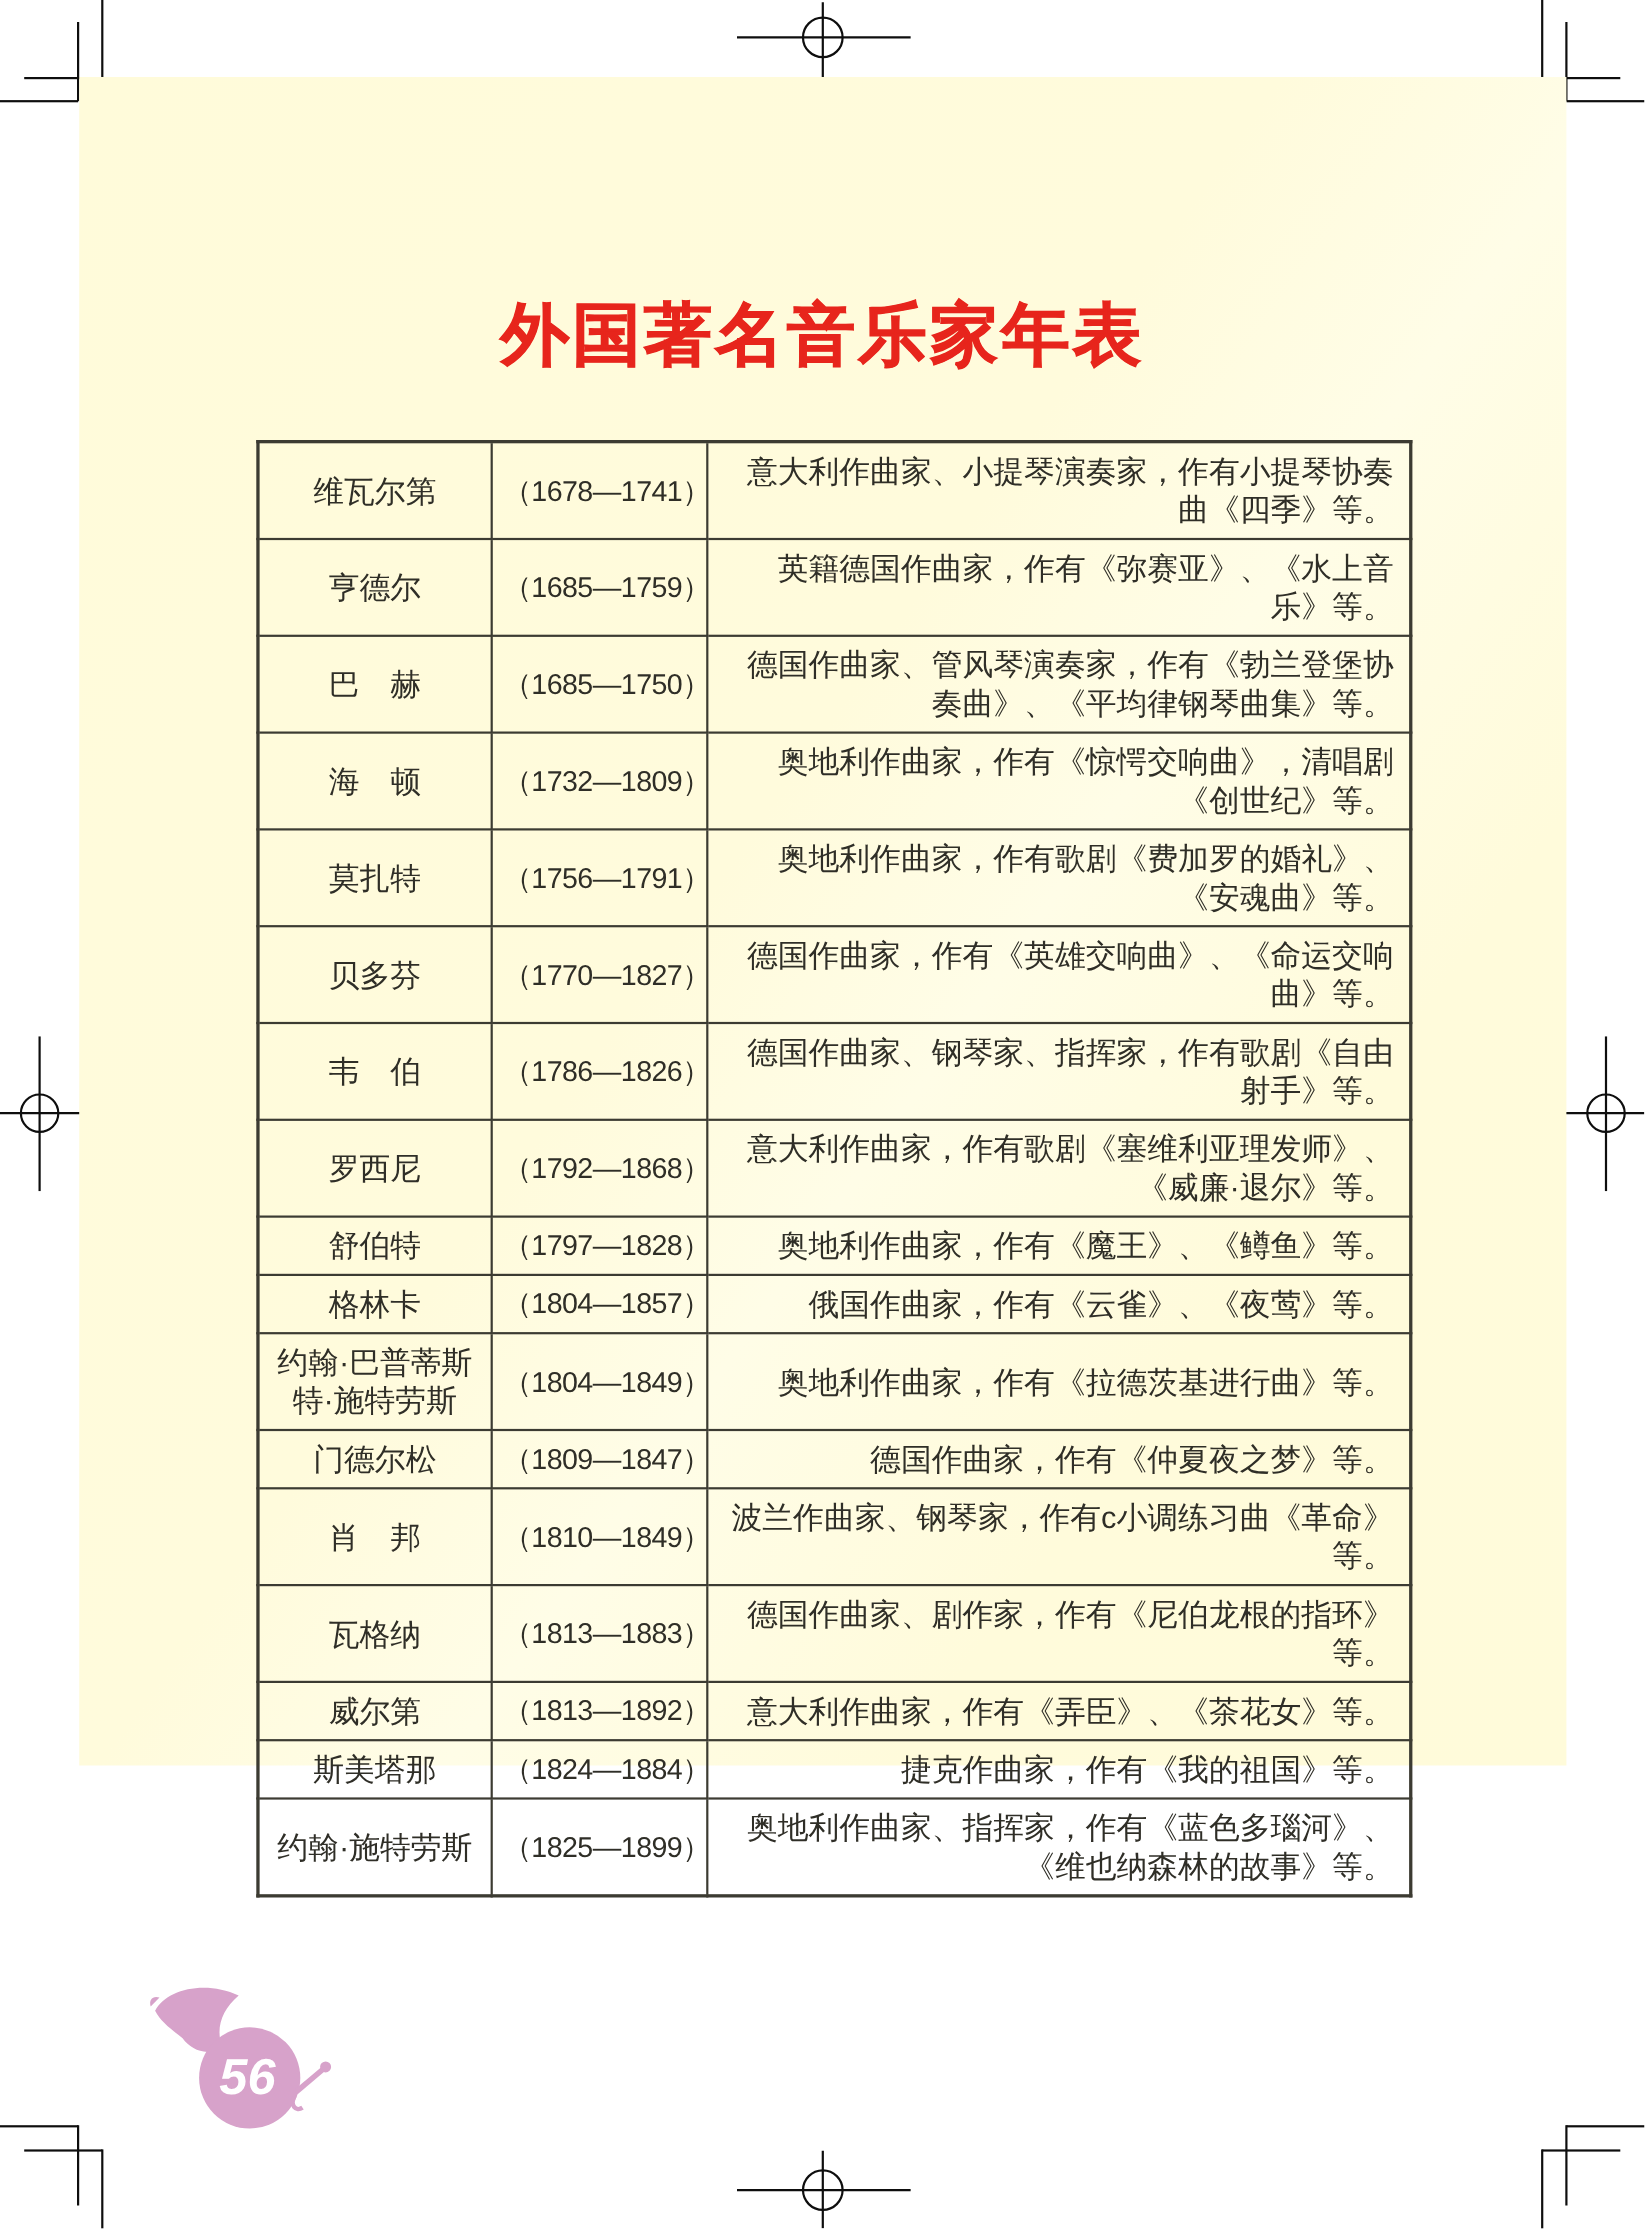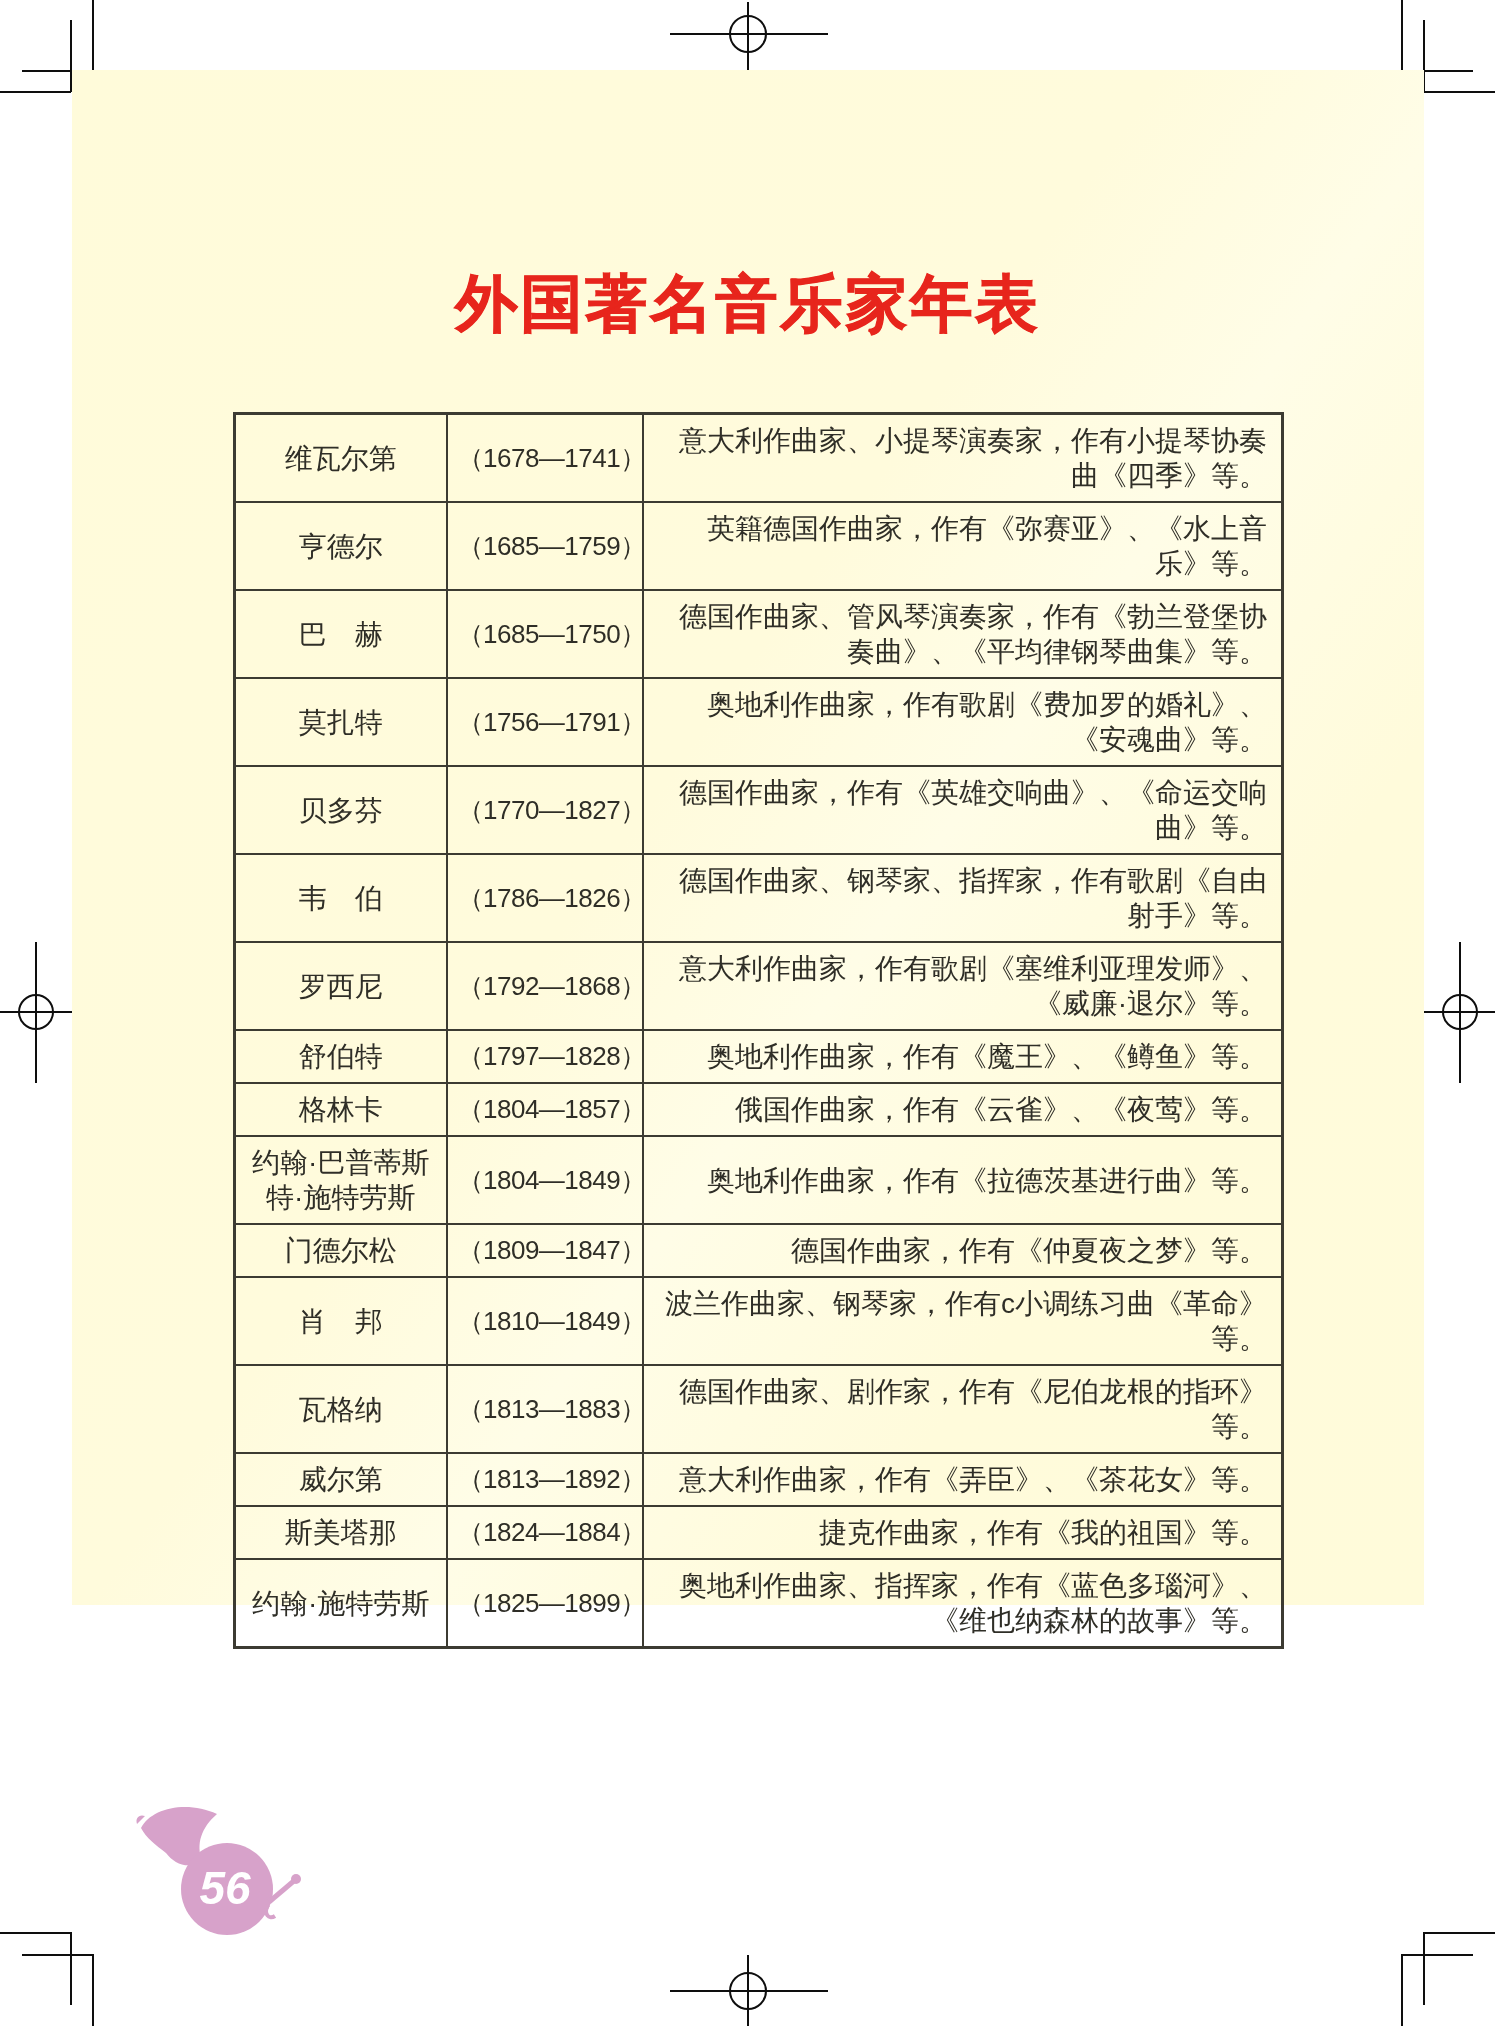--- a/index.html
+++ b/index.html
@@ -23,21 +23,20 @@
     letter-spacing:3px;
     color:#e7251c;
     -webkit-text-stroke:1px #e7251c;
   }
   
   .musicians{
     position:absolute;left:161px;top:330px;
     width:1048px;
     border-collapse:collapse;table-layout:fixed;
     border:3px solid #3c3b32;
-    margin-top:12px;
   }
   .musicians td{
     border:2px solid #3c3b32;
     vertical-align:middle;
     color:#2f2e27;
     font-size:28px;line-height:35px;
     padding:8px 10px;
   }
   .musicians tr{height:51px;}
   td.name{width:212px;text-align:center;}
@@ -117,20 +116,25 @@
   </tr>
         <tr>
     <td class="name">亨德尔</td>
     <td class="years">（1685—1759）</td>
     <td class="desc">英籍德国作曲家，作有《弥赛亚》、《水上音乐》等。</td>
   </tr>
         <tr>
     <td class="name">巴　赫</td>
     <td class="years">（1685—1750）</td>
     <td class="desc">德国作曲家、管风琴演奏家，作有《勃兰登堡协奏曲》、《平均律钢琴曲集》等。</td>
+  </tr>
+        <tr>
+    <td class="name">海　顿</td>
+    <td class="years">（1732—1809）</td>
+    <td class="desc">奥地利作曲家，作有《惊愕交响曲》，清唱剧《创世纪》等。</td>
   </tr>
         <tr>
     <td class="name">莫扎特</td>
     <td class="years">（1756—1791）</td>
     <td class="desc">奥地利作曲家，作有歌剧《费加罗的婚礼》、《安魂曲》等。</td>
   </tr>
         <tr>
     <td class="name">贝多芬</td>
     <td class="years">（1770—1827）</td>
     <td class="desc">德国作曲家，作有《英雄交响曲》、《命运交响曲》等。</td>

